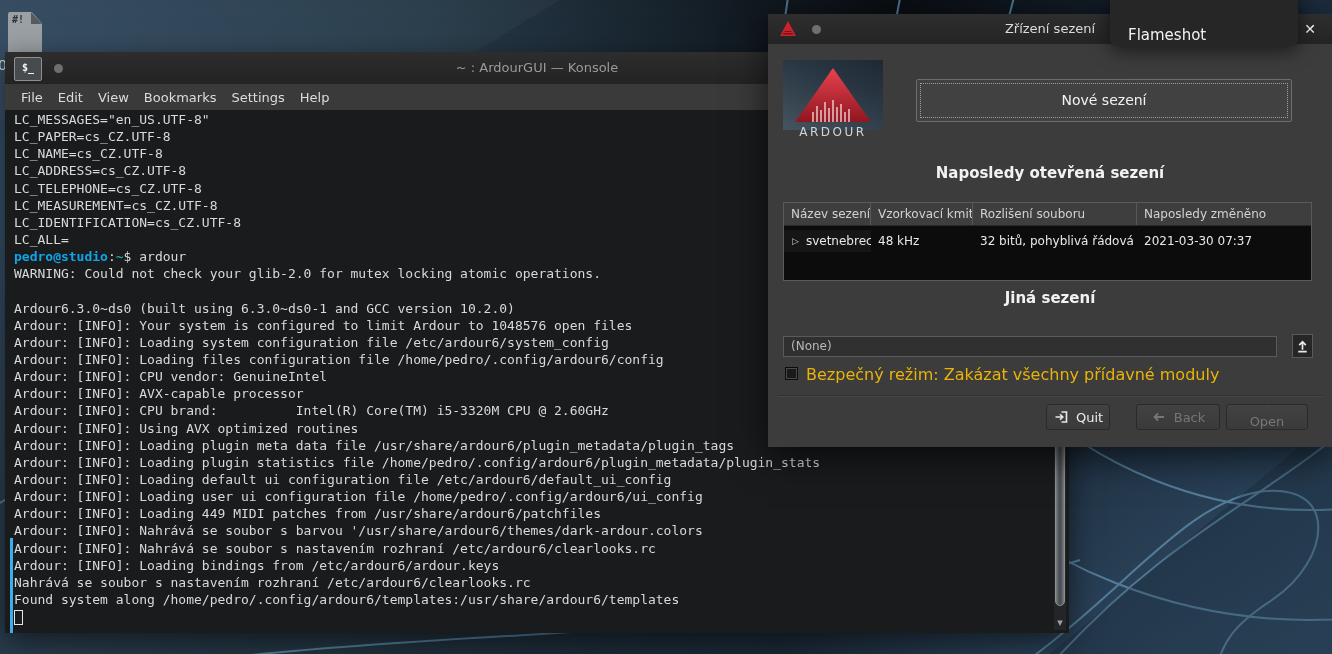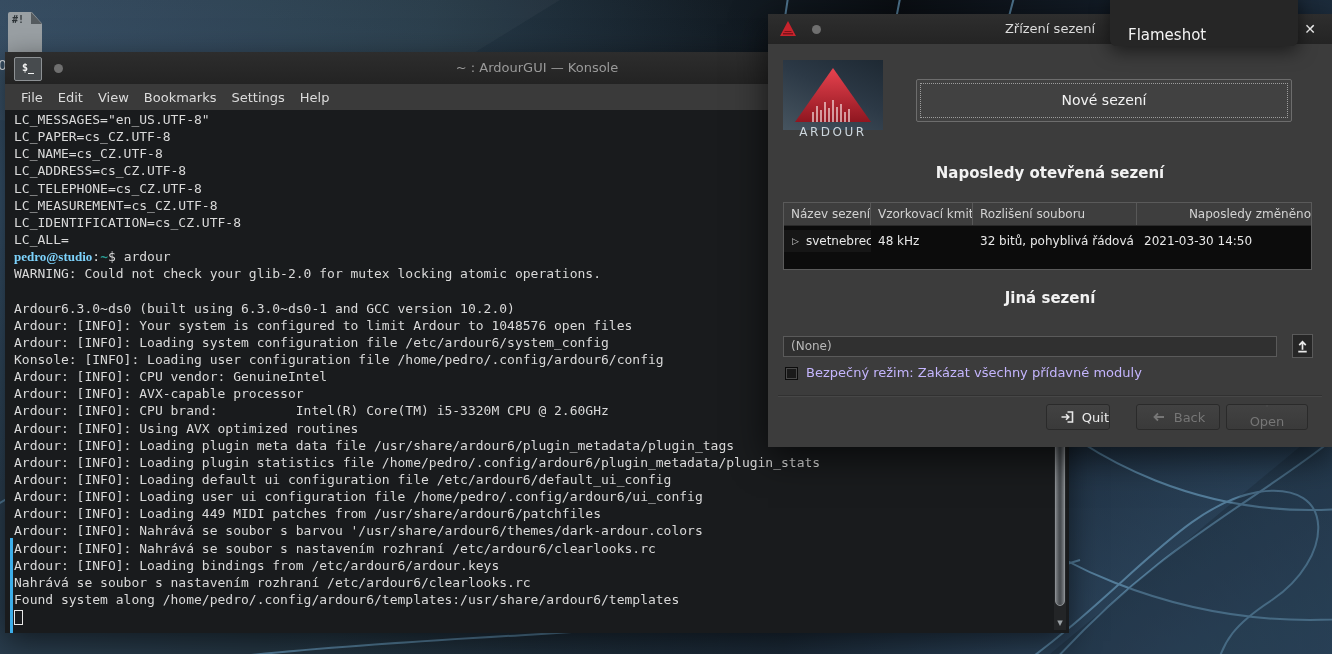--- a/index.html
+++ b/index.html
@@ -31,21 +31,21 @@
   .titlebar-dot{position:absolute;width:9px;height:9px;border-radius:50%;background:#6f6f6f;}
   #konsole-titlebar .title{position:absolute;left:0;right:0;top:0;height:32px;line-height:32px;
     text-align:center;color:#9a9a9a;font-size:13px;}
   #konsole-menubar{position:absolute;left:0;top:32px;width:100%;height:26px;background:#3a3a3a;
     display:flex;align-items:center;gap:15px;padding-left:16px;box-sizing:border-box;}
   .menu-item{color:#dcdcdc;font-size:13px;}
   #terminal{position:absolute;left:0;top:58px;width:100%;height:523px;background:#191b1d;overflow:hidden;}
   #terminal-output{position:absolute;left:9px;top:2px;width:1030px;}
   .term-line{height:17.15px;line-height:17.15px;font:13px "DejaVu Sans Mono",monospace;
     color:#d9d9d9;white-space:pre;}
-  .term-line .user{color:#7dd3fc;font-weight:bold;font-family:Liberation Serif, serif;}
+  .term-line .user{color:#0ea5e9;font-weight:bold;}
   .term-line .path{color:#2aa198;font-weight:bold;}
   .cursor-block{display:inline-block;width:7px;height:13px;border:1px solid #e8e8e8;vertical-align:middle;}
   #selection-line{position:absolute;left:5px;top:428px;width:3px;height:146px;background:#3daee9;}
   #term-scrollbar{position:absolute;right:3px;top:2px;width:12px;height:518px;background:#232527;}
   #term-thumb{position:absolute;left:1px;top:2px;width:10px;height:492px;box-sizing:border-box;
     background:linear-gradient(90deg,#7a7e82,#4b4f53 40%,#4b4f53 60%,#7a7e82);
     border:1px solid #8b8f93;border-radius:5px;}
   #term-scroll-down{position:absolute;left:0;bottom:0;width:12px;height:14px;color:#9aa0a4;
     font-size:11px;text-align:center;line-height:14px;}
   
@@ -61,47 +61,47 @@
     background:linear-gradient(205deg,#1e2933 0%,#2c3946 45%,#46545f 100%);}
   #ardour-logo svg{position:absolute;left:0;top:0;}
   #new-session-btn{position:absolute;left:148px;top:65px;width:376px;height:43px;box-sizing:border-box;
     background:#414141;border:1px solid #6d6d6d;border-radius:2px;
     outline:1px dotted #9d9d9d;outline-offset:-5px;
     color:#f2f2f2;font-size:14px;font-weight:normal;text-align:center;line-height:41px;}
   .dialog-heading{position:absolute;left:0;width:100%;text-align:center;color:#f2f2f2;
     font-size:15px;font-weight:bold;}
   #recent-heading{top:150px;}
   #other-heading{top:275px;}
-  #session-table{position:absolute;left:15px;top:188px;width:529px;height:68px;box-sizing:border-box;
+  #session-table{position:absolute;left:15px;top:188px;width:529px;height:79px;box-sizing:border-box;
     border:1px solid #5a5a5a;background:#0c0c0c;}
   #table-header{display:flex;height:22px;background:#3e3e3e;border-bottom:1px solid #2a2a2a;}
   .th{box-sizing:border-box;padding:0 0 0 7px;color:#d2d2d2;font-size:12px;line-height:22px;
     border-right:1px solid #585858;overflow:hidden;white-space:nowrap;}
-  .th:last-child{border-right:none;text-align:right;}
+  .th:last-child{border-right:none;}
   .c0{width:87px;} .c1{width:102px;} .c2{width:164px;} .c3{width:174px;flex:1;}
   .table-row{display:flex;height:22px;margin-top:4px;}
   .td{box-sizing:border-box;padding:0 0 0 7px;color:#e8e8e8;font-size:12px;line-height:22px;
     white-space:nowrap;overflow:hidden;}
   .td.name{display:flex;align-items:center;background:#161616;}
   .expander{color:#d0d0d0;font-size:9px;margin:0 7px 0 1px;}
   #other-combo{position:absolute;left:15px;top:322px;width:494px;height:21px;box-sizing:border-box;
     background:#303030;border:1px solid #5a5a5a;color:#b9b9b9;font-size:12px;line-height:19px;
     padding-left:7px;}
   #open-file-btn{position:absolute;left:524px;top:320px;width:21px;height:24px;box-sizing:border-box;
     background:#262626;border:1px solid #5a5a5a;}
   #open-file-btn svg{position:absolute;left:2px;top:3px;}
   #safe-mode-checkbox{position:absolute;left:17px;top:353px;width:13px;height:13px;box-sizing:border-box;
     background:#1a1a1a;border:1px solid #0c0c0c;box-shadow:0 0 0 1px #4a4a4a inset;}
-  #safe-mode-label{position:absolute;left:38px;top:351px;color:#c4b5fd;font-size:13px;}
+  #safe-mode-label{position:absolute;left:38px;top:351px;color:#eab308;font-size:16px;}
   #dialog-separator{position:absolute;left:10px;top:381px;width:544px;height:1px;background:#313131;
     border-bottom:1px solid #474747;}
   .dlg-btn{position:absolute;top:390px;height:26px;box-sizing:border-box;border-radius:3px;
     background:linear-gradient(#424242,#3a3a3a);border:1px solid #2a2a2a;
     display:flex;align-items:center;justify-content:center;gap:7px;font-size:13px;}
-  #quit-btn{left:278px;width:64px;color:#ececec;justify-content:flex-end;}
+  #quit-btn{left:278px;width:64px;color:#ececec;}
   #back-btn{left:368px;width:84px;color:#767676;}
   #open-btn{left:458px;width:82px;color:#767676;flex-direction:column;}
   
   #flameshot-tooltip{left:1110px;top:-6px;width:188px;height:52px;background:#262626;
     border-radius:6px;box-shadow:0 5px 18px rgba(0,0,0,.55);}
   #flameshot-tooltip .txt{position:absolute;left:18px;top:32px;color:#f2f2f2;font-size:15px;}
 </style>
 </head>
 <body>
 
@@ -148,21 +148,21 @@
         <div class="term-line"><span>LC_TELEPHONE=cs_CZ.UTF-8</span></div>
         <div class="term-line"><span>LC_MEASUREMENT=cs_CZ.UTF-8</span></div>
         <div class="term-line"><span>LC_IDENTIFICATION=cs_CZ.UTF-8</span></div>
         <div class="term-line"><span>LC_ALL=</span></div>
         <div class="term-line"><span class="user">pedro@studio</span><span>:</span><span class="path">~</span><span>$ ardour</span></div>
         <div class="term-line"><span>WARNING: Could not check your glib-2.0 for mutex locking atomic operations.</span></div>
         <div class="term-line"></div>
         <div class="term-line"><span>Ardour6.3.0~ds0 (built using 6.3.0~ds0-1 and GCC version 10.2.0)</span></div>
         <div class="term-line"><span>Ardour: [INFO]: Your system is configured to limit Ardour to 1048576 open files</span></div>
         <div class="term-line"><span>Ardour: [INFO]: Loading system configuration file /etc/ardour6/system_config</span></div>
-        <div class="term-line"><span>Konsole: [INFO]: Loading user configuration file /home/pedro/.config/ardour6/config</span></div>
+        <div class="term-line"><span>Ardour: [INFO]: Loading files configuration file /home/pedro/.config/ardour6/config</span></div>
         <div class="term-line"><span>Ardour: [INFO]: CPU vendor: GenuineIntel</span></div>
         <div class="term-line"><span>Ardour: [INFO]: AVX-capable processor</span></div>
         <div class="term-line"><span>Ardour: [INFO]: CPU brand:          Intel(R) Core(TM) i5-3320M CPU @ 2.60GHz</span></div>
         <div class="term-line"><span>Ardour: [INFO]: Using AVX optimized routines</span></div>
         <div class="term-line"><span>Ardour: [INFO]: Loading plugin meta data file /usr/share/ardour6/plugin_metadata/plugin_tags</span></div>
         <div class="term-line"><span>Ardour: [INFO]: Loading plugin statistics file /home/pedro/.config/ardour6/plugin_metadata/plugin_stats</span></div>
         <div class="term-line"><span>Ardour: [INFO]: Loading default ui configuration file /etc/ardour6/default_ui_config</span></div>
         <div class="term-line"><span>Ardour: [INFO]: Loading user ui configuration file /home/pedro/.config/ardour6/ui_config</span></div>
         <div class="term-line"><span>Ardour: [INFO]: Loading 449 MIDI patches from /usr/share/ardour6/patchfiles</span></div>
         <div class="term-line"><span>Ardour: [INFO]: Nahrává se soubor s barvou '/usr/share/ardour6/themes/dark-ardour.colors</span></div>
@@ -231,21 +231,21 @@
         <div class="th c3">Naposledy změněno</div>
       </div>
     <div id="table-body">
         <div class="table-row">
           <div class="td c0 name">
             <span class="expander">▷</span>
             <span>svetnebreci5</span>
           </div>
           <div class="td c1">48 kHz</div>
           <div class="td c2">32 bitů, pohyblivá řádová čárka</div>
-          <div class="td c3">2021-03-30 14:50</div>
+          <div class="td c3">2021-03-30 07:37</div>
         </div>
       </div>
   </div>
 
   <div id="other-heading" class="dialog-heading">Jiná sezení</div>
 
   <div id="other-combo">(None)</div>
   <div id="open-file-btn">
     <svg width="15" height="16" viewBox="0 0 16 16">
       <path d="M8 12 V3.5 M4.5 7 L8 3.5 L11.5 7 M3.5 14 H12.5" stroke="#e8e8e8" stroke-width="1.8" fill="none"></path>

